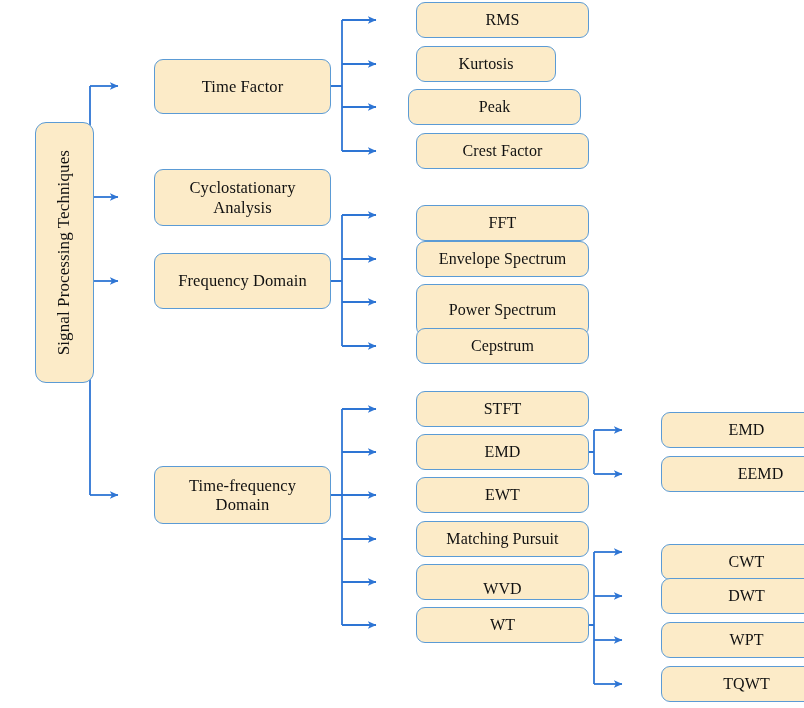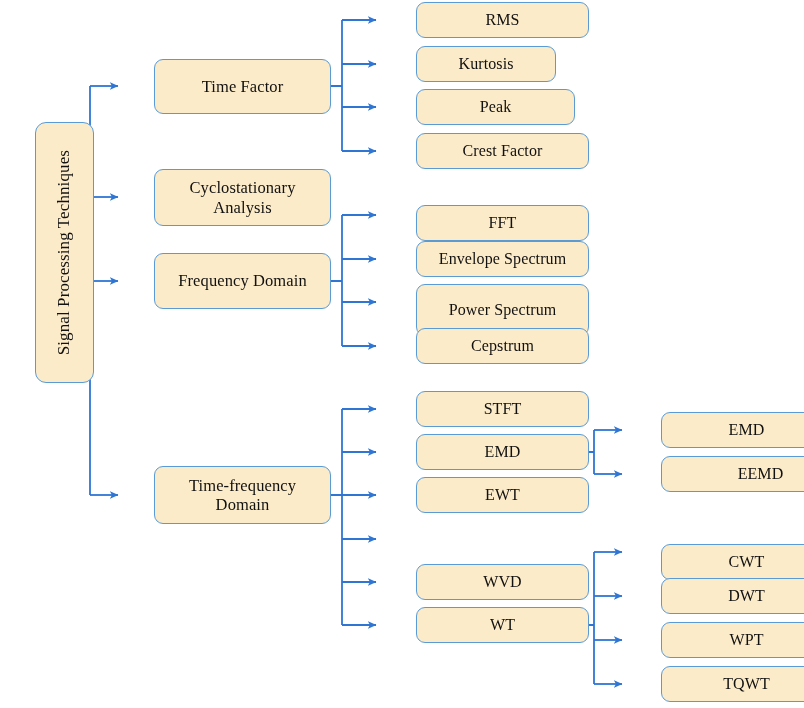--- a/index.html
+++ b/index.html
@@ -135,21 +135,21 @@
     <span class="lbl">Time-frequency
 Domain</span>
   </div>
 
   <div class="node l2" style="left:384px; top:2px; width:173px; height:36px;">
     <span class="lbl">RMS</span>
   </div>
   <div class="node l2" style="left:384px; top:46px; width:140px; height:36px;">
     <span class="lbl">Kurtosis</span>
   </div>
-  <div class="node l2" style="left:384px; top:89px; width:159px; height:36px;">
+  <div class="node l2" style="left:376px; top:89px; width:173px; height:36px;">
     <span class="lbl">Peak</span>
   </div>
   <div class="node l2" style="left:384px; top:133px; width:173px; height:36px;">
     <span class="lbl">Crest Factor</span>
   </div>
 
   <div class="node l2" style="left:384px; top:205px; width:173px; height:36px;">
     <span class="lbl">FFT</span>
   </div>
   <div class="node l2" style="left:384px; top:241px; width:173px; height:36px;">
@@ -164,21 +164,24 @@
 
   <div class="node l2" style="left:384px; top:391px; width:173px; height:36px;">
     <span class="lbl">STFT</span>
   </div>
   <div class="node l2" style="left:384px; top:434px; width:173px; height:36px;">
     <span class="lbl">EMD</span>
   </div>
   <div class="node l2" style="left:384px; top:477px; width:173px; height:36px;">
     <span class="lbl">EWT</span>
   </div>
-  <div class="node l2" style="left:384px; top:564px; width:173px; height:36px;">
+  <div class="node l2" style="left:384px; top:521px; width:173px; height:36px;">
+    <span class="lbl">Matching Pursuit</span>
+  </div>
+  <div class="node l2" style="left:384px; top:564px; width:173px; height:36px;align-items:flex-end;">
     <span class="lbl">WVD</span>
   </div>
   <div class="node l2" style="left:384px; top:607px; width:173px; height:36px;">
     <span class="lbl">WT</span>
   </div>
 
   <div class="node l3" style="left:629px; top:412px; width:171px; height:36px;">
     <span class="lbl">EMD</span>
   </div>
   <div class="node l3" style="left:629px; top:456px; width:171px; height:36px;padding-left:28px;">

